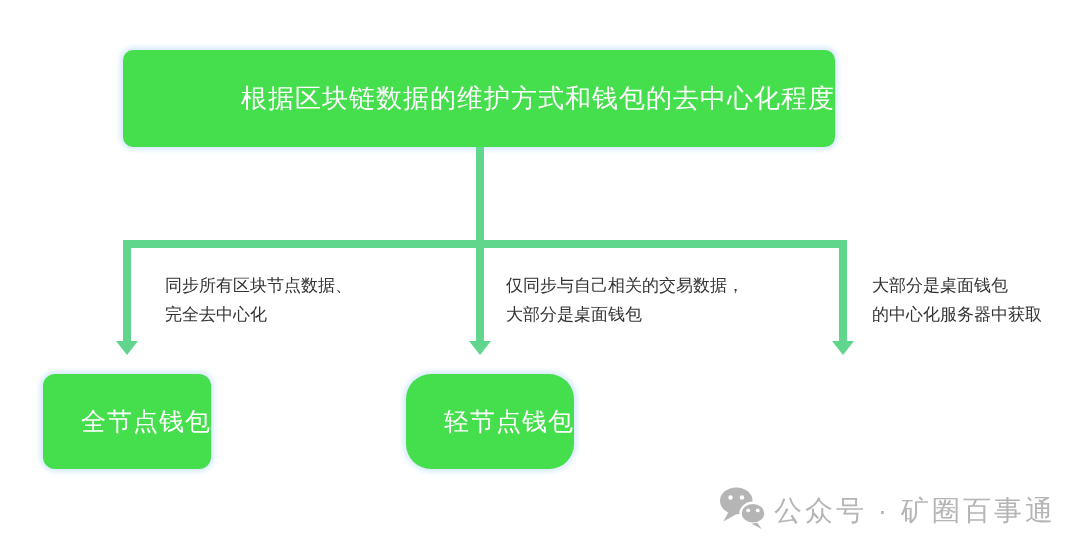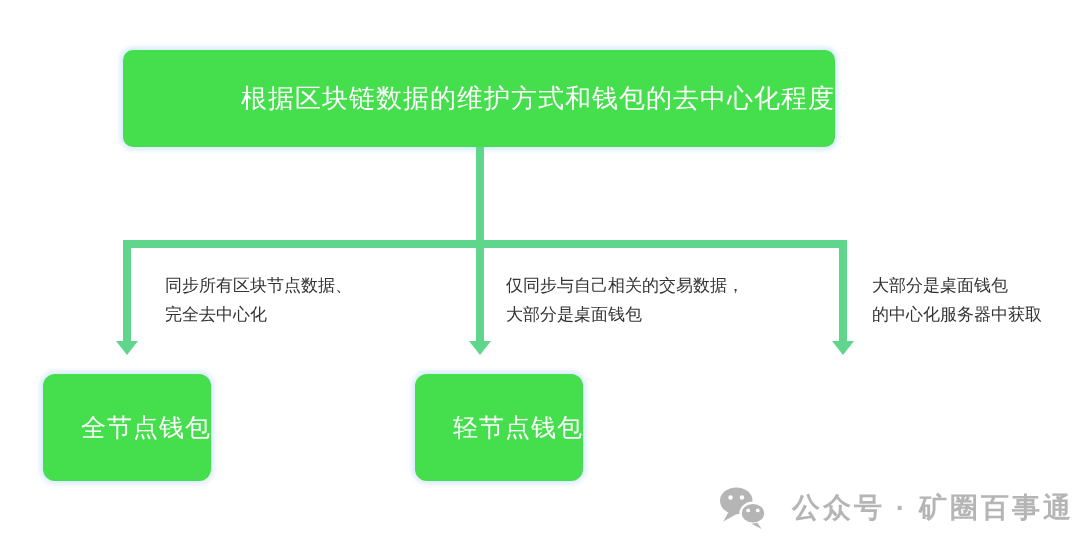--- a/index.html
+++ b/index.html
@@ -25,26 +25,26 @@
     color:var(--box-text);
     display:flex;align-items:center;justify-content:flex-end;
     box-shadow:0 0 5px 3px var(--glow-blue);
   }
   .root-box{
     left:123px;top:50px;width:712px;height:97px;
     border-radius:10px;
     font-size:26px;letter-spacing:1px;
   }
   .node-box{
-    top:374px;height:107px;
+    top:374px;height:95px;
     border-radius:12px;
     font-size:25px;letter-spacing:1px;
   }
   .node-box.n0{left:43px;width:168px;}
-  .node-box.n1{left:415px;width:168px;}
+  .node-box.n1{left:406px;width:168px;border-radius:25px;}
   .node-box.n2{left:753px;width:169px;}
   .vline{position:absolute;width:8px;background:var(--connector-green);}
   .hline{position:absolute;height:8px;background:var(--connector-green);}
   .vline.center{left:476px;top:147px;height:196px;}
   .vline.left{left:123px;top:244px;height:99px;}
   .vline.right{left:839px;top:244px;height:99px;}
   .hline.main{left:123px;top:240px;width:724px;}
   .arrowhead{
     position:absolute;top:341px;
     width:0;height:0;
@@ -63,23 +63,22 @@
   }
   .annotation.t0{left:165px;}
   .annotation.t1{left:506px;}
   .annotation.t2{left:872px;}
   .footnote{
     position:absolute;left:48px;top:497px;
     font-size:17px;color:var(--label-text);
   }
   .watermark{
     position:absolute;left:718px;top:486px;
-    display:flex;align-items:center;gap:26px;
+    display:flex;align-items:flex-end;gap:8px;
     color:var(--watermark-gray);
-    font-weight:bold;
   }
   .watermark-text{
     font-size:28px;letter-spacing:3px;
     color:var(--watermark-gray);
     white-space:nowrap;
   }
   .wechat-svg{color:var(--watermark-gray);display:block;}
 </style>
 </head>
 <body>

